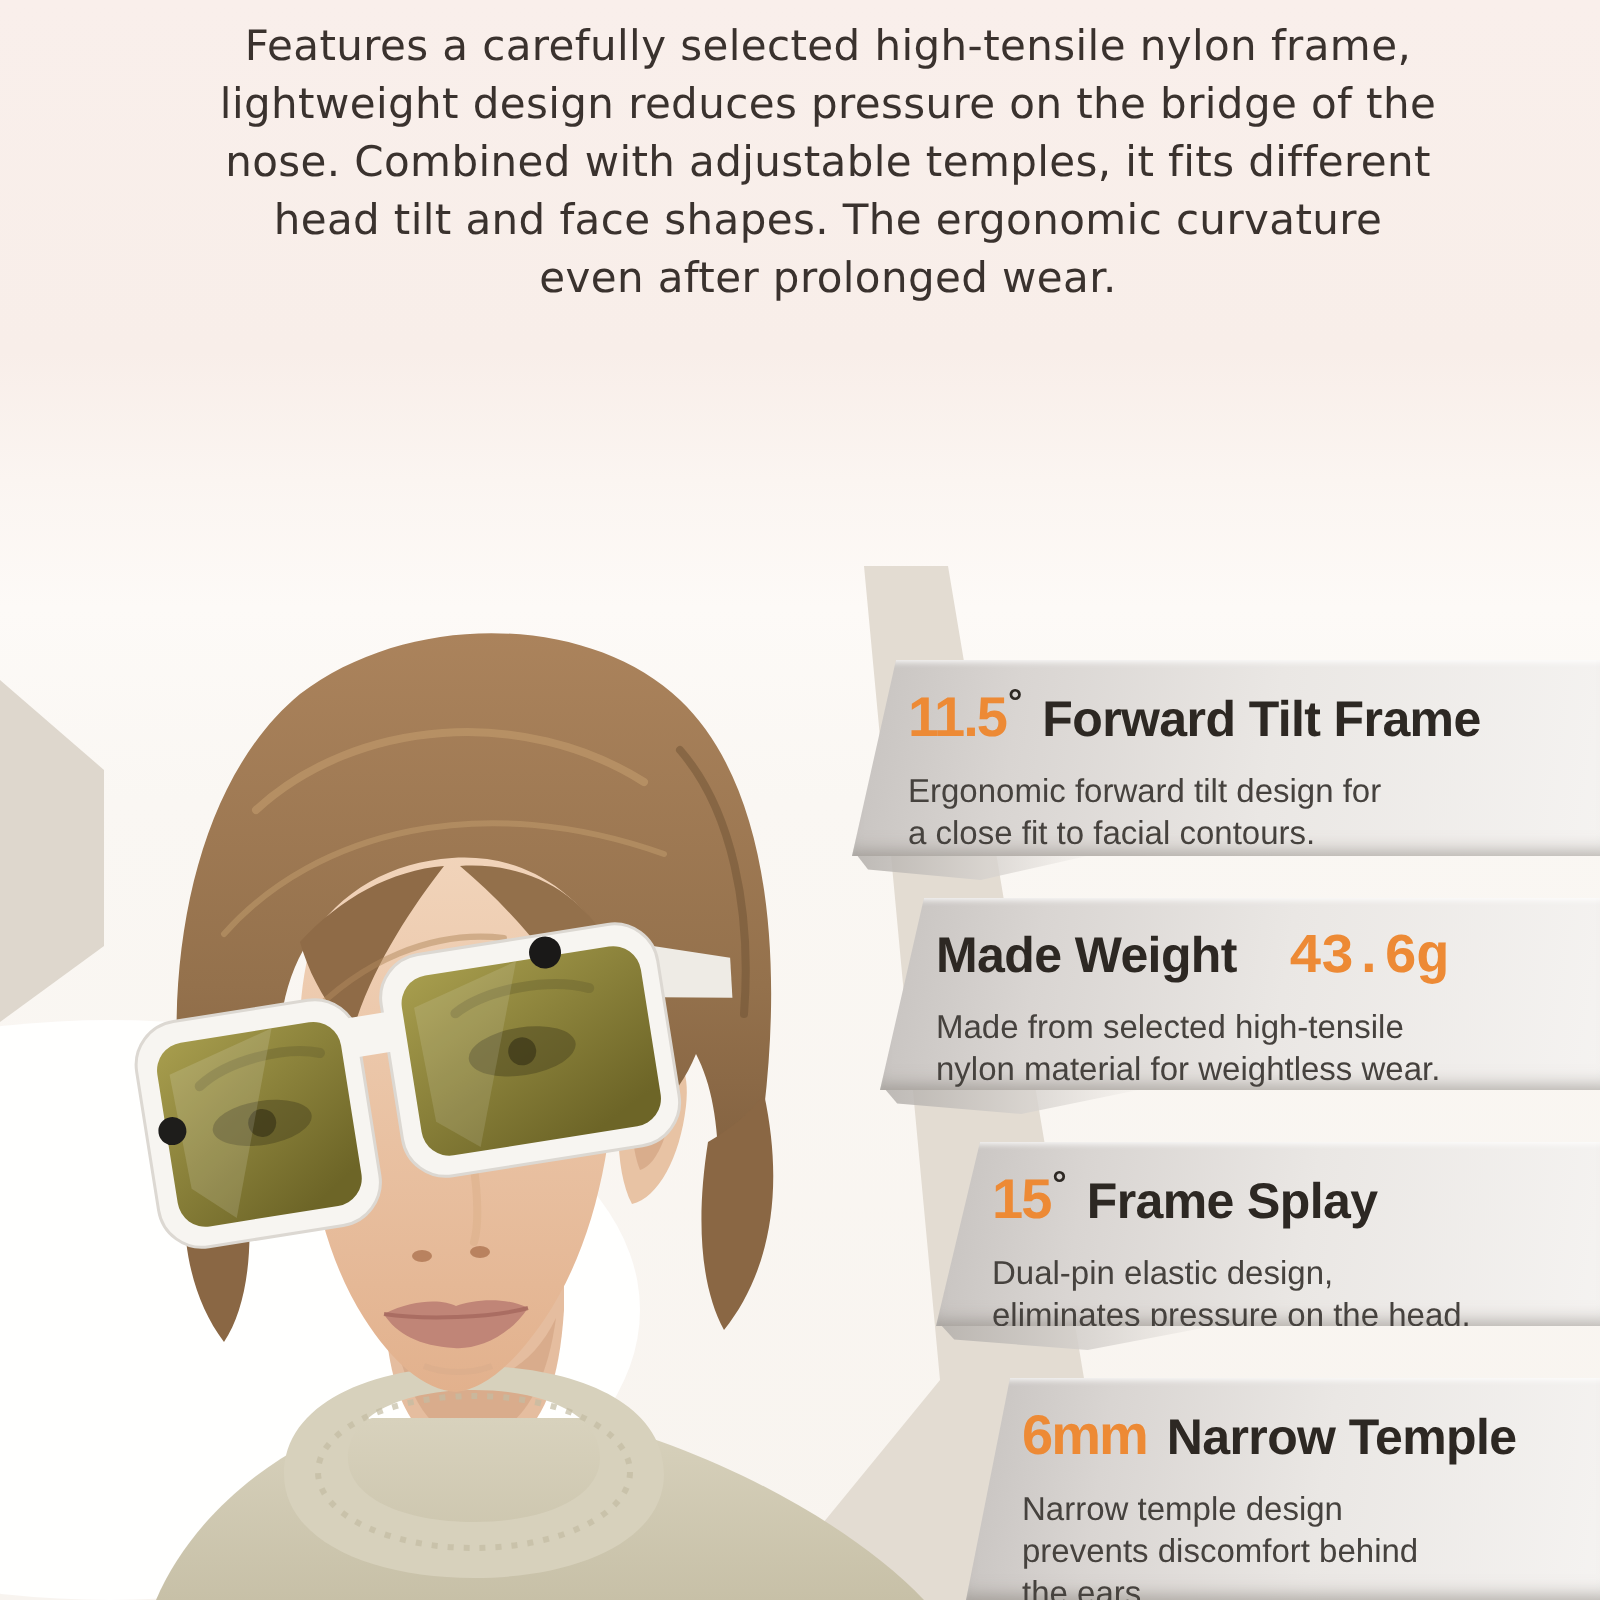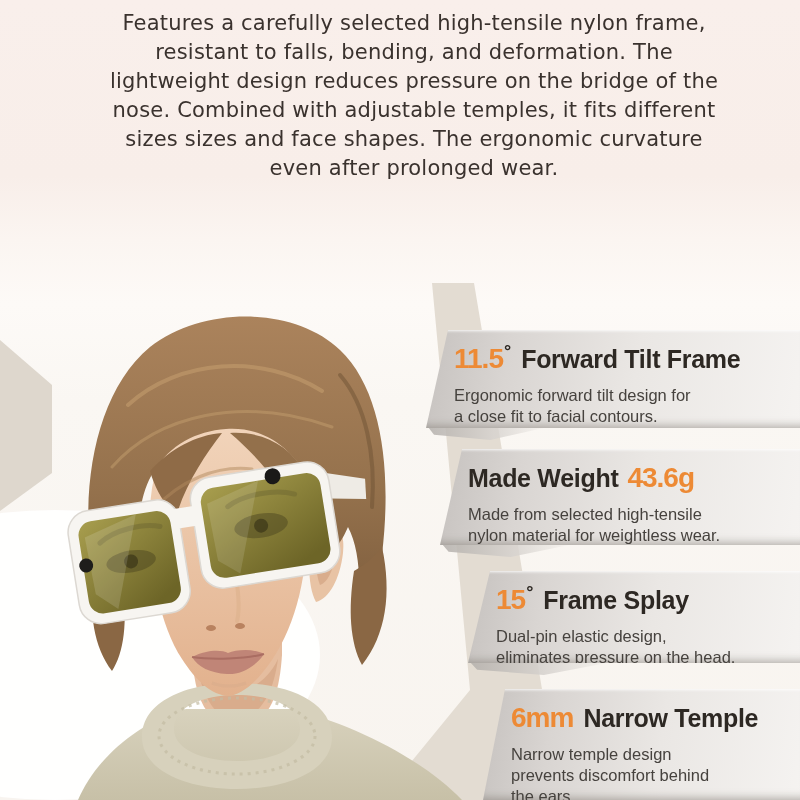--- a/index.html
+++ b/index.html
@@ -27,42 +27,41 @@
   }
   #card-1{left:426px;top:330px;width:378px;height:98px;}
   #card-2{left:440px;top:449px;width:364px;height:96px;}
   #card-3{left:468px;top:571px;width:336px;height:92px;}
   #card-4{left:483px;top:689px;width:321px;height:111px;}
   .hl{white-space:nowrap;line-height:34px;}
   .hl .num{font-size:28px;font-weight:bold;color:#ed8a35;letter-spacing:-1px;}
   .hl .deg{font-size:18px;font-weight:bold;color:#2d2823;position:relative;top:-11px;margin-left:1px;}
   .hl .ttl{font-size:25px;font-weight:bold;color:#2d2823;letter-spacing:-.3px;margin-left:10px;}
   .hl.title-first .ttl{margin-left:0;}
-  .hl.title-first .num{margin-left:9px;}
+  .hl.title-first .num{margin-left:26px;font-family:Liberation Mono, monospace;}
   .desc{margin-top:5px;font-size:16.5px;line-height:21px;color:#46423e;}
   .desc div{white-space:nowrap;}
   
   .wedge{
     position:absolute;height:13px;z-index:4;opacity:.85;
     background:linear-gradient(to right,#b3afab,#d7d3cf 55%,rgba(226,223,220,0));
     clip-path:polygon(0 0,100% 0,52% 100%,5% 60%);
   }
   #wedge-1{left:428px;top:427px;width:120px;}
   #wedge-2{left:442px;top:544px;width:132px;}
   #wedge-3{left:470px;top:662px;width:142px;}
 </style>
 </head>
 <body>
 
 <div class="intro">
   <div>Features a carefully selected high-tensile nylon frame,</div>
-  <div>resistant to falls, bending, and deformation. The</div>
   <div>lightweight design reduces pressure on the bridge of the</div>
   <div>nose. Combined with adjustable temples, it fits different</div>
-  <div>sizes sizes and face shapes. The ergonomic curvature</div>
+  <div>head tilt and face shapes. The ergonomic curvature</div>
   <div>even after prolonged wear.</div>
 </div>
 
 <svg id="photo" viewBox="0 0 800 545" xmlns="http://www.w3.org/2000/svg" aria-hidden="true">
   <defs>
     <linearGradient id="skinGrad" x1="0" y1="0" x2="0" y2="1">
       <stop offset="0" stop-color="#f2d6bd"></stop>
         <stop offset="1" stop-color="#e2b18d"></stop>
     </linearGradient>
     <linearGradient id="hairGrad" x1="0" y1="0" x2="0" y2="1">

